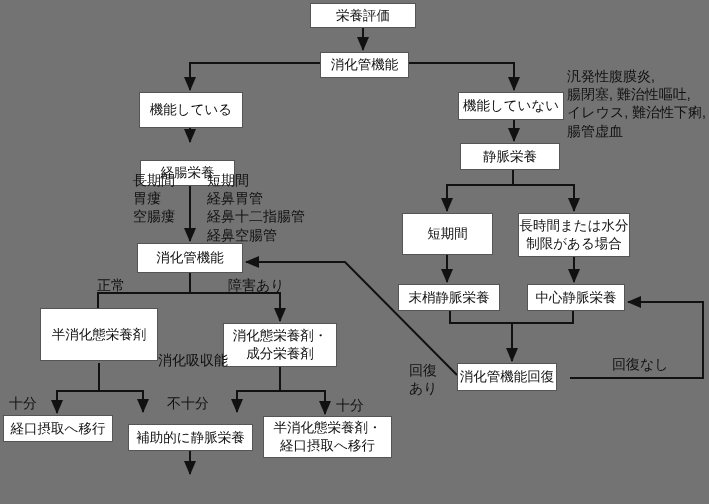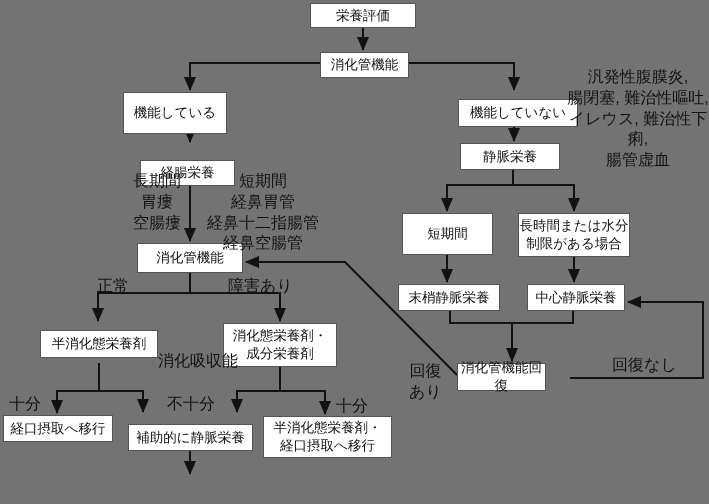--- a/index.html
+++ b/index.html
@@ -23,25 +23,24 @@
     border: 1.4px solid #555555;
     background: #ffffff;
     font-size: 13.5px;
     line-height: 1.3;
     text-align: center;
     white-space: pre-line;
     color: #111111;
   }
   .lbl {
     position: absolute;
-    font-size: 16px;
+    font-size: 14px;
     line-height: 1.3;
     white-space: pre-line;
     color: #111111;
-    text-align: center;
   }
 </style>
 </head>
 <body>
 
 <div class="canvas">
 
   <svg class="edges" width="709" height="504" viewBox="0 0 709 504">
     <defs>
       <marker id="arrow" markerUnits="userSpaceOnUse" markerWidth="14" markerHeight="12" viewBox="0 0 14 12" refX="13" refY="6" orient="auto">
@@ -69,38 +68,38 @@
       <path d="M99 363 L99 391 L57 391 L57 413" marker-end="url(#arrow)"></path>
       <path d="M99 391 L143 391 L143 412" marker-end="url(#arrow)"></path>
       <path d="M280 367 L280 391 L237 391 L237 412" marker-end="url(#arrow)"></path>
       <path d="M280 391 L325 391 L325 414" marker-end="url(#arrow)"></path>
       <path d="M190 441 L190 474" marker-end="url(#arrow)"></path>
     </g>
   </svg>
 
   <div class="node" style="left:310px;top:3px;width:106px;height:25px">栄養評価</div>
   <div class="node" style="left:320px;top:52px;width:89px;height:26px">消化管機能</div>
-  <div class="node" style="left:123px;top:92px;width:104px;height:42px">機能している</div>
-  <div class="node" style="left:458px;top:99px;width:120px;height:28px">機能していない</div>
+  <div class="node" style="left:139px;top:92px;width:104px;height:36px">機能している</div>
+  <div class="node" style="left:458px;top:92px;width:106px;height:28px">機能していない</div>
   <div class="node" style="left:140px;top:160px;width:95px;height:26px">経腸栄養</div>
   <div class="node" style="left:460px;top:143px;width:100px;height:27px">静脈栄養</div>
   <div class="node" style="left:137px;top:243px;width:106px;height:30px">消化管機能</div>
-  <div class="node" style="left:40px;top:330px;width:118px;height:28px">半消化態栄養剤</div>
+  <div class="node" style="left:40px;top:308px;width:118px;height:53px">半消化態栄養剤</div>
   <div class="node" style="left:223px;top:323px;width:114px;height:44px">消化態栄養剤・
 成分栄養剤</div>
   <div class="node" style="left:3px;top:415px;width:110px;height:27px">経口摂取へ移行</div>
   <div class="node" style="left:128px;top:424px;width:125px;height:27px">補助的に静脈栄養</div>
   <div class="node" style="left:263px;top:416px;width:129px;height:42px">半消化態栄養剤・
 経口摂取へ移行</div>
   <div class="node" style="left:402px;top:213px;width:91px;height:42px">短期間</div>
   <div class="node" style="left:518px;top:213px;width:112px;height:44px">長時間または水分
 制限がある場合</div>
   <div class="node" style="left:398px;top:284px;width:102px;height:27px">末梢静脈栄養</div>
   <div class="node" style="left:527px;top:284px;width:98px;height:27px">中心静脈栄養</div>
-  <div class="node" style="left:457px;top:363px;width:89px;height:28px">消化管機能回復</div>
+  <div class="node" style="left:457px;top:363px;width:100px;height:28px">消化管機能回復</div>
 
   <div class="lbl" style="left:567px;top:67px;width:142px">汎発性腹膜炎,
 腸閉塞, 難治性嘔吐,
 イレウス, 難治性下痢,
 腸管虚血</div>
   <div class="lbl" style="left:133px;top:171px">長期間
 胃瘻
 空腸瘻</div>
   <div class="lbl" style="left:207px;top:171px">短期間
 経鼻胃管

